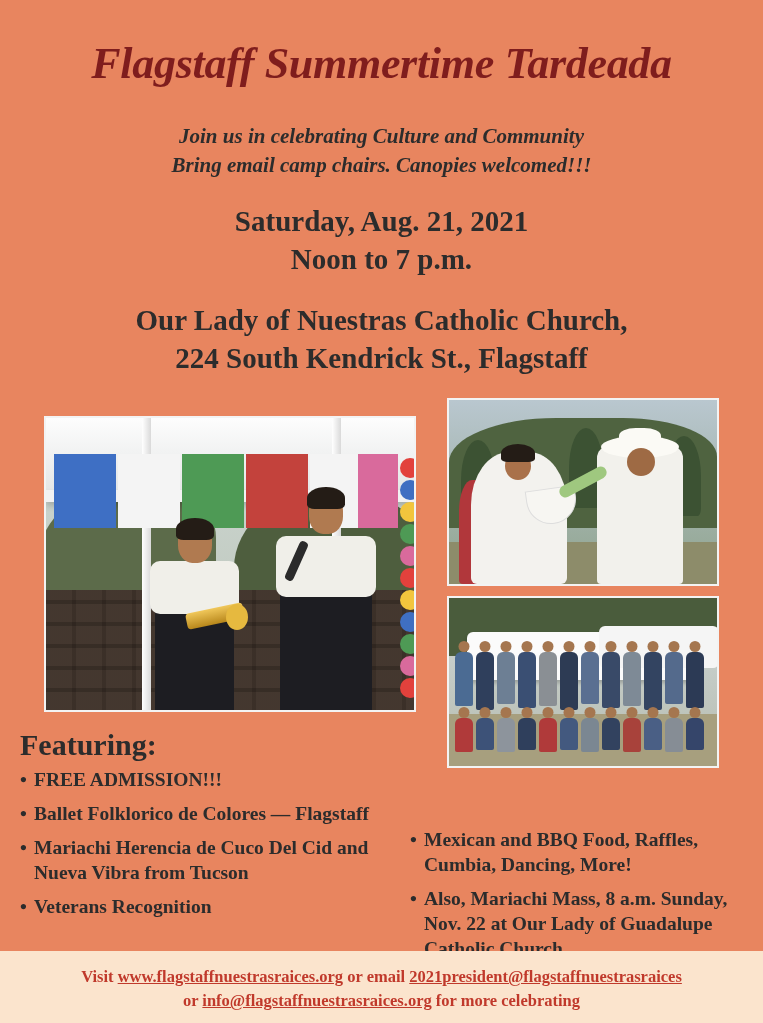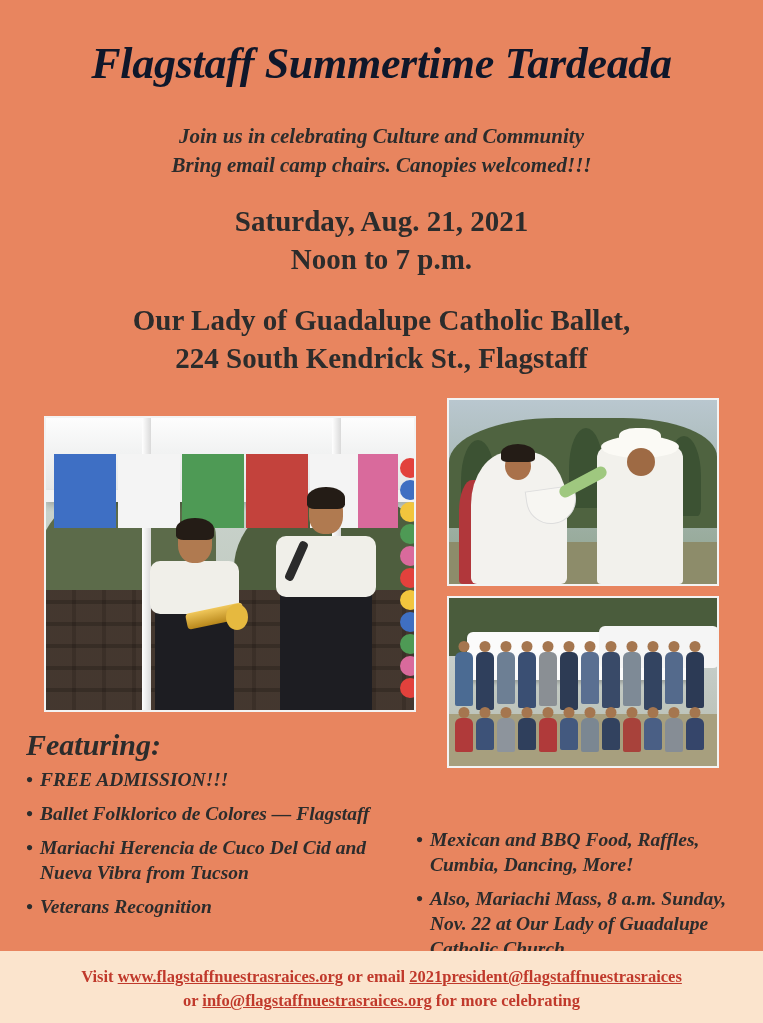--- a/index.html
+++ b/index.html
@@ -33,21 +33,21 @@
     font-weight: bold;
     color: #2c2c2c;
     letter-spacing: -0.1px;
     line-height: 1.15;
   }
   .title {
     margin-top: 14px;
     font-size: 44px;
     font-style: italic;
     font-weight: bold;
-    color: #0f172a;
+    color: #7f1d1d;
     letter-spacing: -0.3px;
     line-height: 1.1;
   }
   .subtitle {
     margin-top: 34px;
     font-size: 21px;
     font-style: italic;
     font-weight: bold;
     color: #2c2c2c;
     line-height: 1.35;
@@ -139,24 +139,23 @@
   .pb-ground { position:absolute; left:0; bottom:0; width:100%; height:52px; background:#a79f7e; }
   .pb-row    { position:absolute; left:6px; width:260px; display:flex; gap:3px; }
   .pb-row.back  { bottom:56px; }
   .pb-row.front { bottom:14px; }
   .pb-person { width:18px; background:#3e5a86; border-radius:6px 6px 2px 2px; position:relative; }
   .pb-person:before { content:""; position:absolute; left:50%; transform:translateX(-50%); top:-11px; width:11px; height:11px; border-radius:50%; background:#a5764f; }
 
   
   .featuring {
     position: absolute;
-    left: 26px;
+    left: 20px;
     top: 728px;
     width: 715px;
-    font-style: italic;
   }
   .feat-title {
     font-size: 30px;
     font-weight: bold;
     color: #2c2c2c;
     margin-bottom: 6px;
   }
   .cols {
     display: flex;
     gap: 0px;
@@ -211,21 +210,21 @@
     <div class="title">Flagstaff Summertime Tardeada</div>
     <div class="subtitle">
       <div>Join us in celebrating Culture and Community</div>
       <div>Bring email camp chairs. Canopies welcomed!!!</div>
     </div>
     <div class="datetime">
       <div>Saturday, Aug. 21, 2021</div>
       <div>Noon to 7 p.m.</div>
     </div>
     <div class="venue">
-      <div>Our Lady of Guadalupe Catholic Ballet,</div>
+      <div>Our Lady of Nuestras Catholic Church,</div>
       <div>224 South Kendrick St., Flagstaff</div>
     </div>
   </div>
 
   <div class="photos">
 
     <div class="photo photo-main">
       <div class="pm-sky"></div>
       <div class="pm-hillL"></div>
       <div class="pm-hillR"></div>

